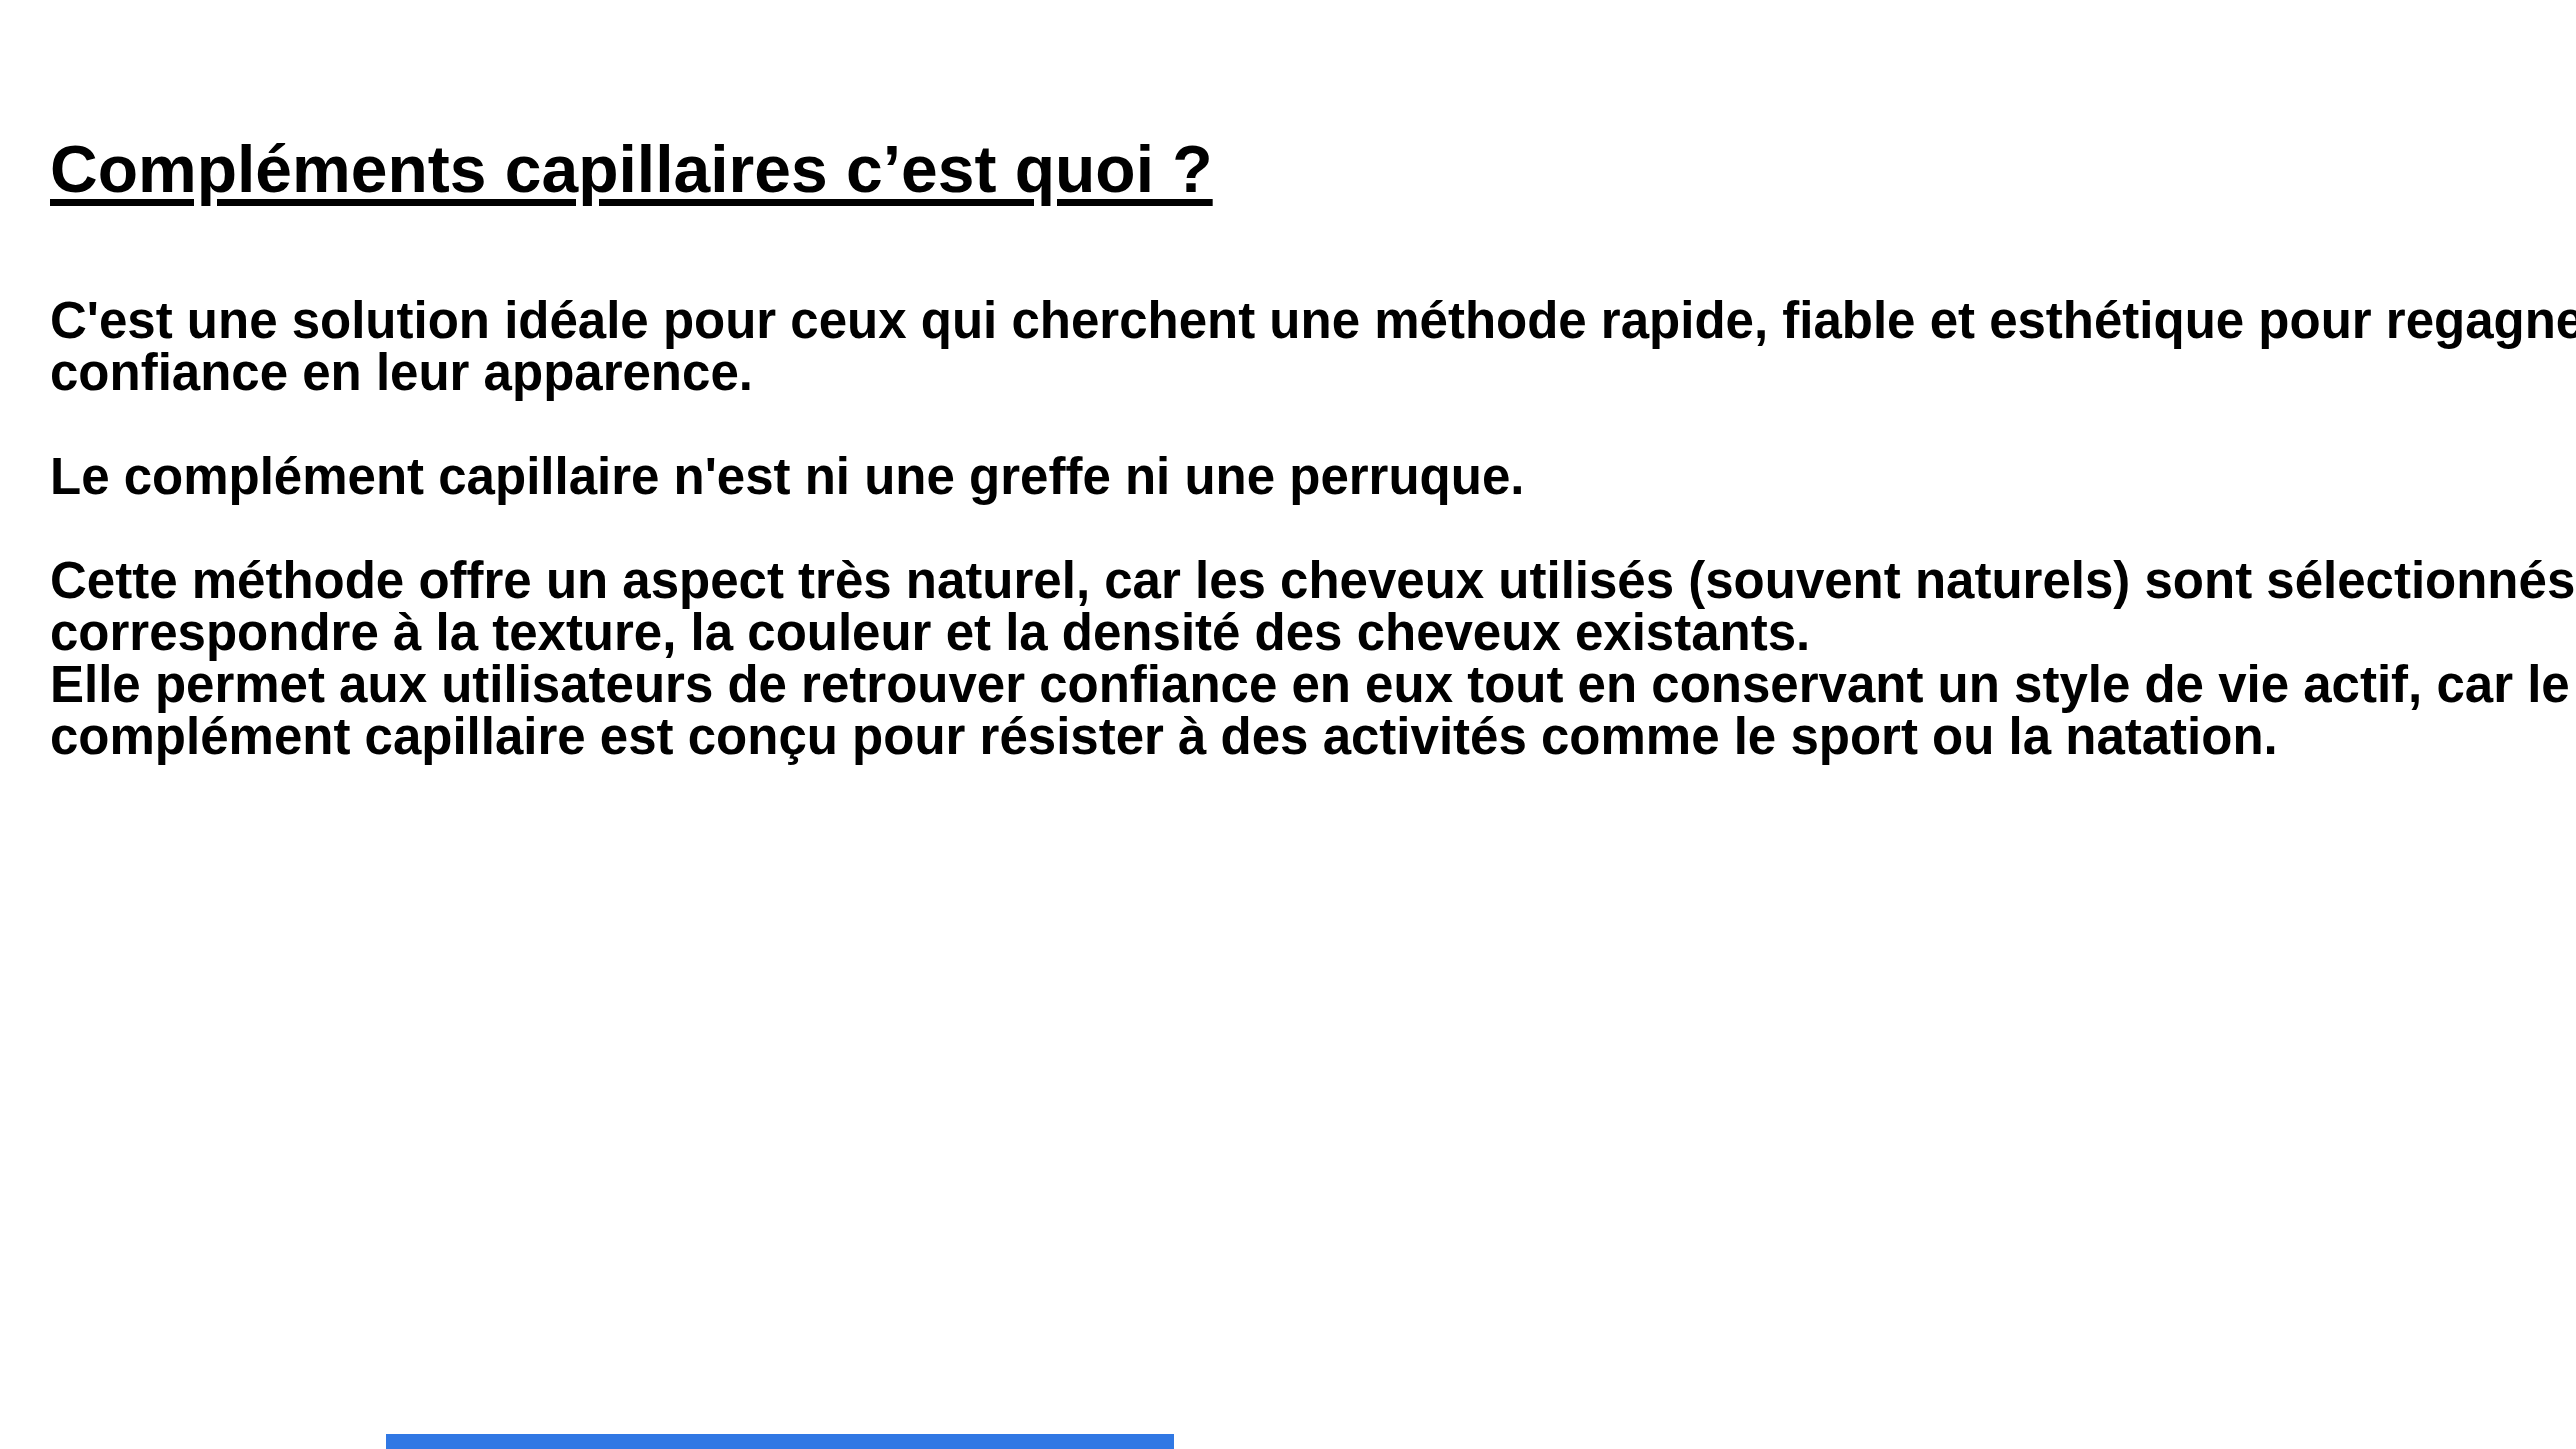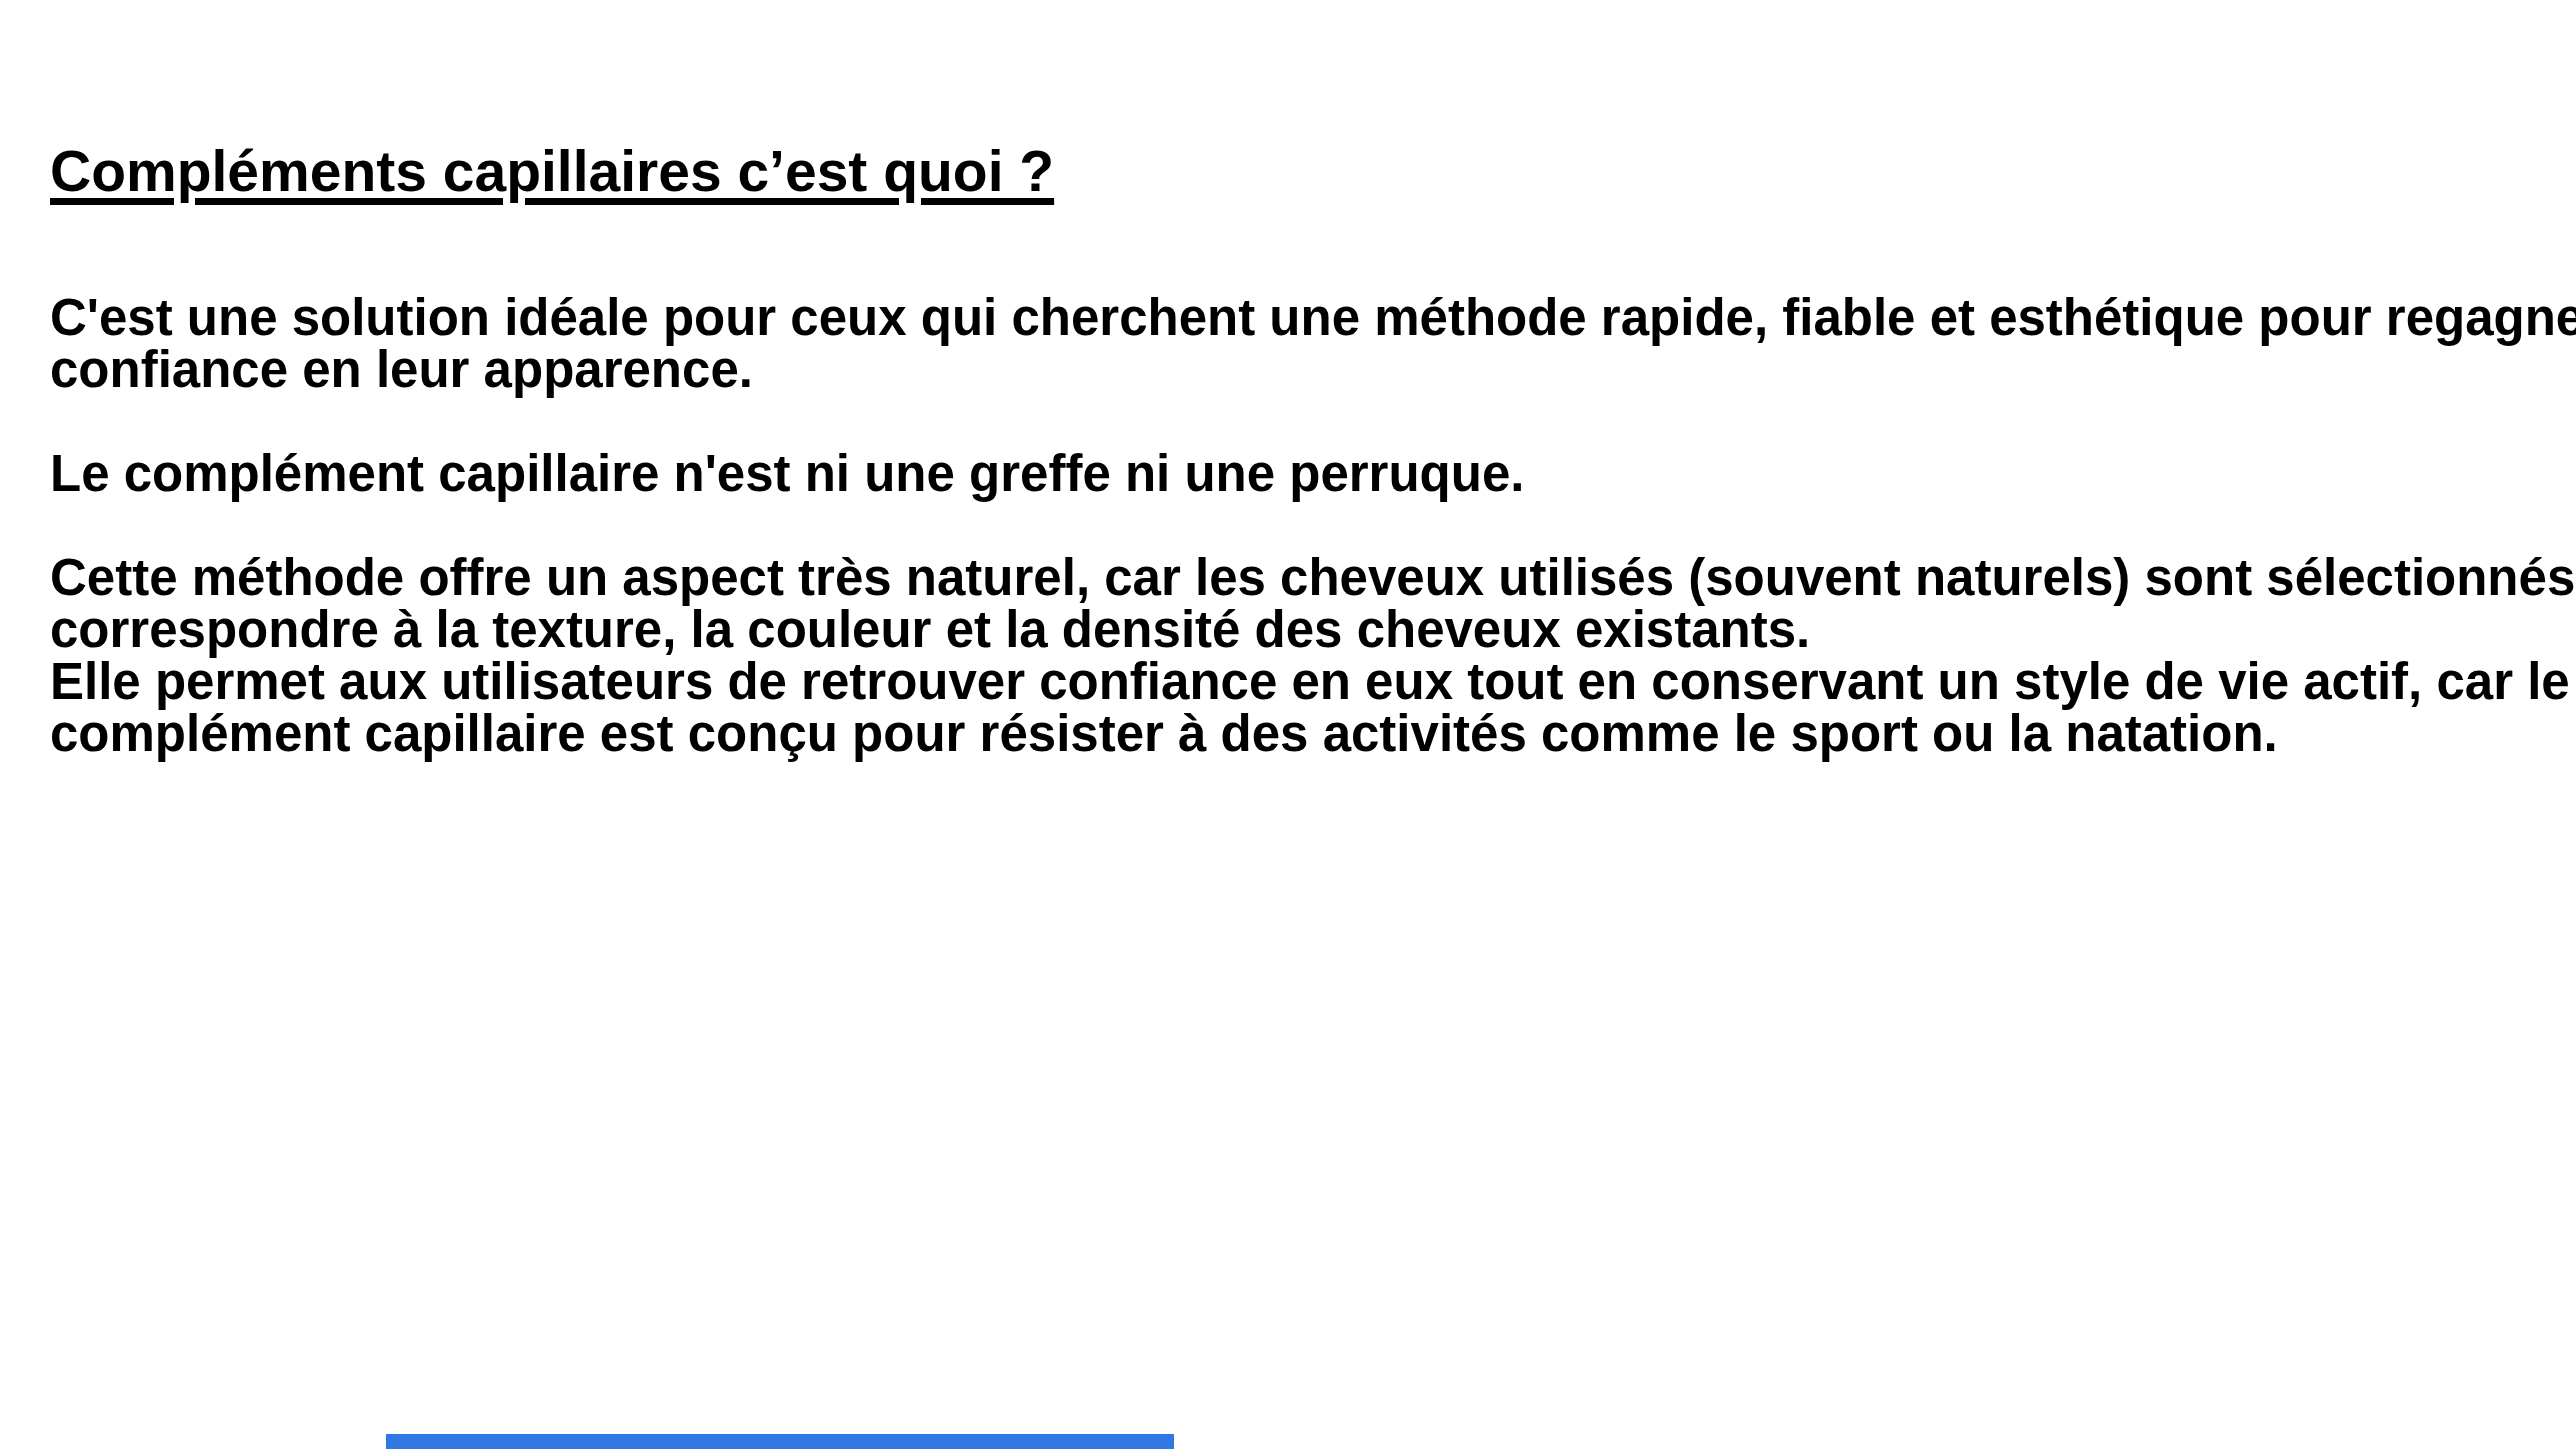--- a/index.html
+++ b/index.html
@@ -11,22 +11,22 @@
   }
   body {
     font-family: "Liberation Sans", "DejaVu Sans", sans-serif;
     color: #000000;
     position: relative;
   }
   .doc {
     padding: 127px 40px 0 50px;
   }
   .title {
-    margin: 8px 0 84px 0;
-    font-size: 57px;
+    margin: 0 0 84px 0;
+    font-size: 66px;
     line-height: 1.28;
     font-weight: 700;
     text-decoration: underline;
     text-decoration-thickness: 7.4px;
     text-underline-offset: 6.7px;
     white-space: pre;
   }
   .para {
     margin: 0 0 52px 0;
     font-size: 51px;

